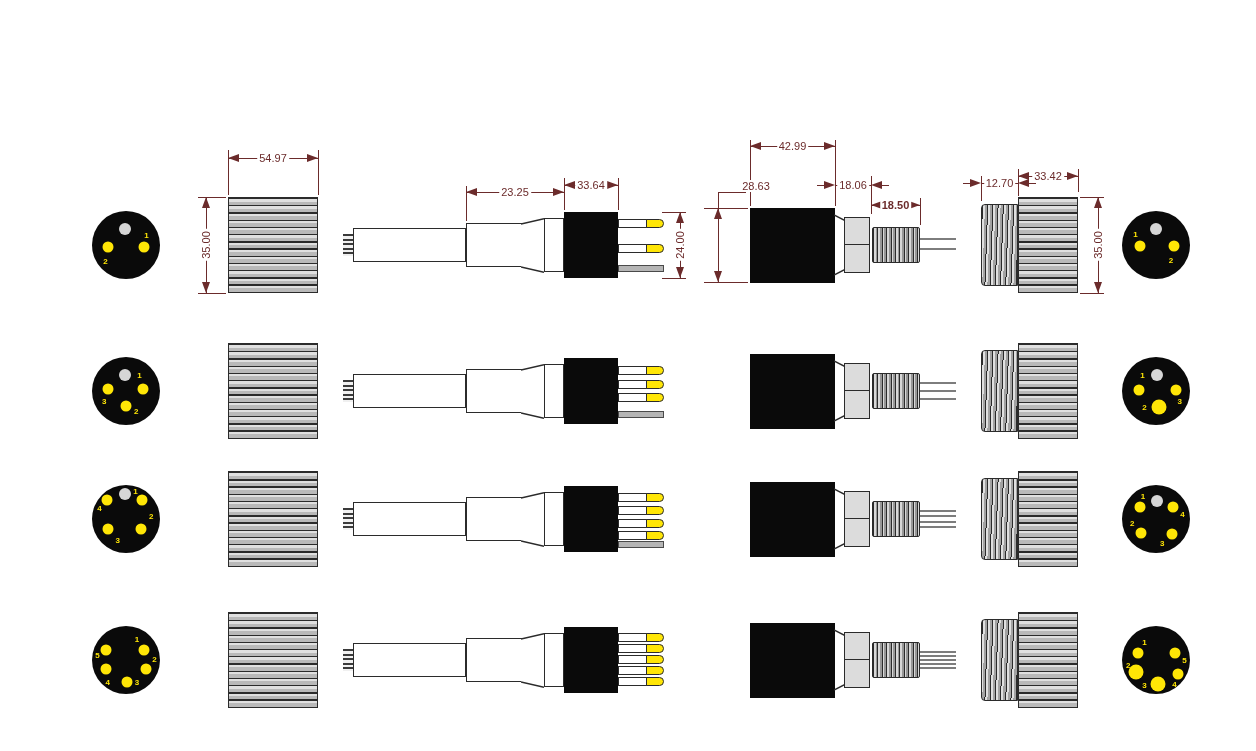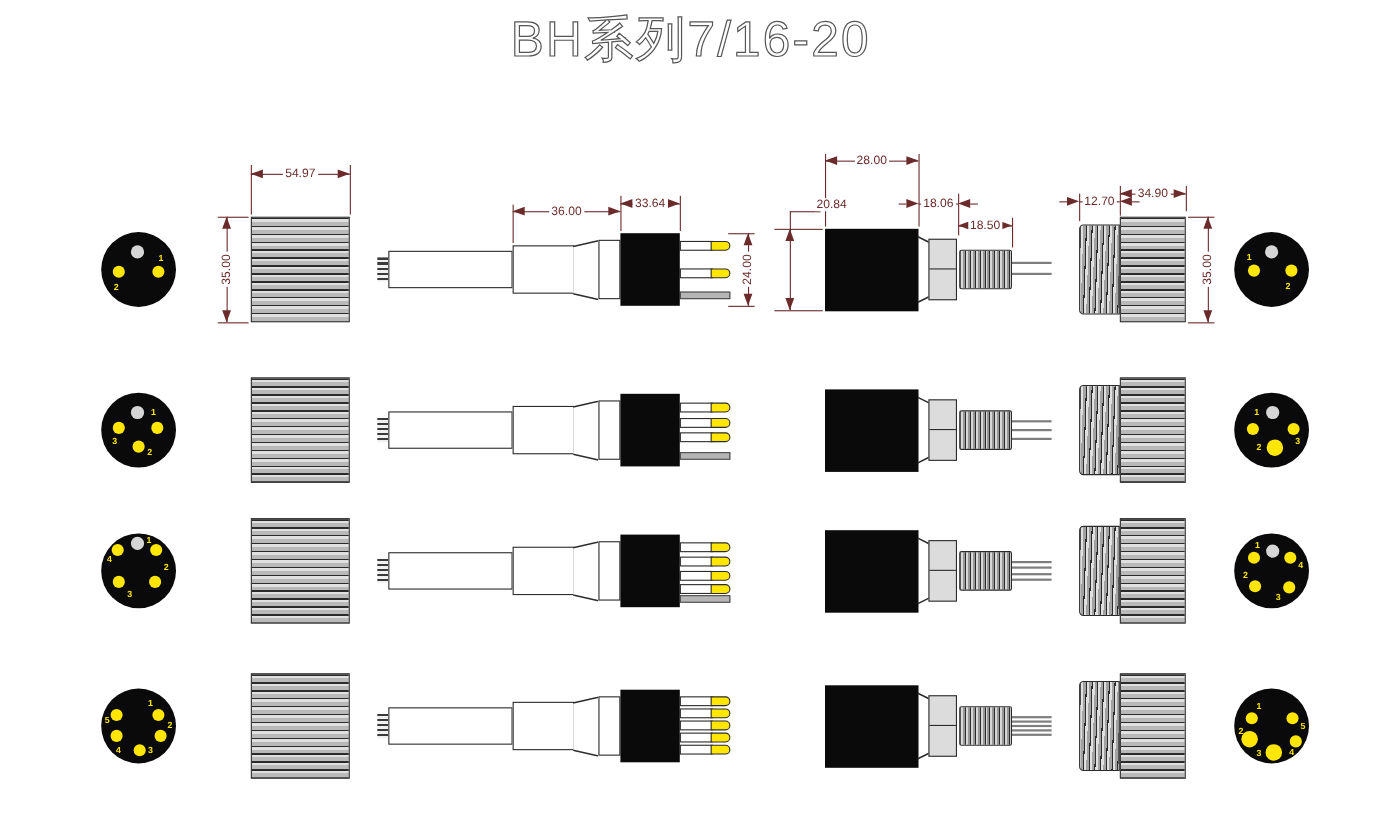--- a/index.html
+++ b/index.html
@@ -16,21 +16,20 @@
   .cthread{background:repeating-linear-gradient(92deg,#2b2b2b 0 1px,#e0e0e0 1px 3px,#a2a2a2 3px 5.2px);border:1px solid #2b2b2b;}
   .outline{border:1.4px solid #2b2b2b;background:#fff;}
   .comb{background:repeating-linear-gradient(180deg,#3a3a3a 0 2px,#f0f0f0 2px 4.6px);}
   .dim-label{position:absolute;background:#fff;padding:0 2px;font-size:11px;white-space:nowrap;z-index:6;}
   .pin-label{font-size:8px;font-weight:bold;z-index:3;}
 </style>
 </head>
 <body>
 
 <div class="stage">
-  <div class="title">BH系列7/16-20</div>
   <div id="diagram">
       <div class="face" style="position: absolute; box-sizing: border-box; left: 92px; top: 211px; width: 68px; height: 68px; border-radius: 50%; background: rgb(10, 10, 10); z-index: 2; overflow: hidden;">
         <div style="position: absolute; box-sizing: border-box; left: 48%; top: 27%; width: 12px; height: 12px; border-radius: 50%; background: rgb(214, 214, 214); transform: translate(-50%, -50%);"></div>
         <div style="position: absolute; box-sizing: border-box; left: 76%; top: 53%; width: 11px; height: 11px; border-radius: 50%; background: rgb(255, 230, 6); transform: translate(-50%, -50%);"></div>
         <div class="pin-label" style="position: absolute; box-sizing: border-box; left: 80%; top: 36%; transform: translate(-50%, -50%); color: rgb(255, 230, 6);">1</div>
         <div style="position: absolute; box-sizing: border-box; left: 24%; top: 53%; width: 11px; height: 11px; border-radius: 50%; background: rgb(255, 230, 6); transform: translate(-50%, -50%);"></div>
         <div class="pin-label" style="position: absolute; box-sizing: border-box; left: 20%; top: 74%; transform: translate(-50%, -50%); color: rgb(255, 230, 6);">2</div>
       </div>
       <div class="knurl" style="position: absolute; box-sizing: border-box; left: 228px; top: 197px; width: 90px; height: 96px; z-index: 1;"></div>
       <div class="comb" style="position: absolute; box-sizing: border-box; left: 343px; top: 234px; width: 10px; height: 22px;"></div>
@@ -245,71 +244,71 @@
       <div style="position: absolute; box-sizing: border-box; left: 198px; top: 196.5px; width: 28px; height: 1px; background: rgb(107, 43, 43); z-index: 5;"></div>
       <div style="position: absolute; box-sizing: border-box; left: 198px; top: 292.5px; width: 28px; height: 1px; background: rgb(107, 43, 43); z-index: 5;"></div>
       <div style="position: absolute; box-sizing: border-box; left: 205.5px; top: 197px; width: 1px; height: 96px; background: rgb(107, 43, 43); z-index: 5;"></div>
       <div style="position: absolute; box-sizing: border-box; width: 0px; height: 0px; z-index: 5; left: 202px; top: 197px; border-left: 4px solid transparent; border-right: 4px solid transparent; border-bottom: 11px solid rgb(107, 43, 43);"></div>
       <div style="position: absolute; box-sizing: border-box; width: 0px; height: 0px; z-index: 5; left: 202px; top: 282px; border-left: 4px solid transparent; border-right: 4px solid transparent; border-top: 11px solid rgb(107, 43, 43);"></div>
       <div class="dim-label" style="position: absolute; box-sizing: border-box; left: 206px; top: 245px; color: rgb(107, 43, 43); transform: translate(-50%, -50%) rotate(-90deg);">35.00</div>
       <div style="position: absolute; box-sizing: border-box; left: 465.5px; top: 186px; width: 1px; height: 35px; background: rgb(107, 43, 43); z-index: 5;"></div>
       <div style="position: absolute; box-sizing: border-box; left: 466px; top: 191.5px; width: 98px; height: 1px; background: rgb(107, 43, 43); z-index: 5;"></div>
       <div style="position: absolute; box-sizing: border-box; width: 0px; height: 0px; z-index: 5; left: 466px; top: 188px; border-top: 4px solid transparent; border-bottom: 4px solid transparent; border-right: 11px solid rgb(107, 43, 43);"></div>
       <div style="position: absolute; box-sizing: border-box; width: 0px; height: 0px; z-index: 5; left: 553px; top: 188px; border-top: 4px solid transparent; border-bottom: 4px solid transparent; border-left: 11px solid rgb(107, 43, 43);"></div>
-      <div class="dim-label" style="position: absolute; box-sizing: border-box; left: 515px; top: 192px; color: rgb(107, 43, 43); transform: translate(-50%, -50%);">36.00</div>
+      <div class="dim-label" style="position: absolute; box-sizing: border-box; left: 515px; top: 192px; color: rgb(107, 43, 43); transform: translate(-50%, -50%);">23.25</div>
       <div style="position: absolute; box-sizing: border-box; left: 563.5px; top: 178px; width: 1px; height: 32px; background: rgb(107, 43, 43); z-index: 5;"></div>
       <div style="position: absolute; box-sizing: border-box; left: 617.5px; top: 178px; width: 1px; height: 32px; background: rgb(107, 43, 43); z-index: 5;"></div>
       <div style="position: absolute; box-sizing: border-box; left: 564px; top: 184.5px; width: 54px; height: 1px; background: rgb(107, 43, 43); z-index: 5;"></div>
       <div style="position: absolute; box-sizing: border-box; width: 0px; height: 0px; z-index: 5; left: 564px; top: 181px; border-top: 4px solid transparent; border-bottom: 4px solid transparent; border-right: 11px solid rgb(107, 43, 43);"></div>
       <div style="position: absolute; box-sizing: border-box; width: 0px; height: 0px; z-index: 5; left: 607px; top: 181px; border-top: 4px solid transparent; border-bottom: 4px solid transparent; border-left: 11px solid rgb(107, 43, 43);"></div>
       <div class="dim-label" style="position: absolute; box-sizing: border-box; left: 591px; top: 185px; color: rgb(107, 43, 43); transform: translate(-50%, -50%);">33.64</div>
       <div style="position: absolute; box-sizing: border-box; left: 662px; top: 211.5px; width: 24px; height: 1px; background: rgb(107, 43, 43); z-index: 5;"></div>
       <div style="position: absolute; box-sizing: border-box; left: 662px; top: 277.5px; width: 24px; height: 1px; background: rgb(107, 43, 43); z-index: 5;"></div>
       <div style="position: absolute; box-sizing: border-box; left: 679.5px; top: 212px; width: 1px; height: 66px; background: rgb(107, 43, 43); z-index: 5;"></div>
       <div style="position: absolute; box-sizing: border-box; width: 0px; height: 0px; z-index: 5; left: 676px; top: 212px; border-left: 4px solid transparent; border-right: 4px solid transparent; border-bottom: 11px solid rgb(107, 43, 43);"></div>
       <div style="position: absolute; box-sizing: border-box; width: 0px; height: 0px; z-index: 5; left: 676px; top: 267px; border-left: 4px solid transparent; border-right: 4px solid transparent; border-top: 11px solid rgb(107, 43, 43);"></div>
       <div class="dim-label" style="position: absolute; box-sizing: border-box; left: 680px; top: 245px; color: rgb(107, 43, 43); transform: translate(-50%, -50%) rotate(-90deg);">24.00</div>
       <div style="position: absolute; box-sizing: border-box; left: 749.5px; top: 140px; width: 1px; height: 66px; background: rgb(107, 43, 43); z-index: 5;"></div>
       <div style="position: absolute; box-sizing: border-box; left: 834.5px; top: 140px; width: 1px; height: 66px; background: rgb(107, 43, 43); z-index: 5;"></div>
       <div style="position: absolute; box-sizing: border-box; left: 750px; top: 145.5px; width: 85px; height: 1px; background: rgb(107, 43, 43); z-index: 5;"></div>
       <div style="position: absolute; box-sizing: border-box; width: 0px; height: 0px; z-index: 5; left: 750px; top: 142px; border-top: 4px solid transparent; border-bottom: 4px solid transparent; border-right: 11px solid rgb(107, 43, 43);"></div>
       <div style="position: absolute; box-sizing: border-box; width: 0px; height: 0px; z-index: 5; left: 824px; top: 142px; border-top: 4px solid transparent; border-bottom: 4px solid transparent; border-left: 11px solid rgb(107, 43, 43);"></div>
-      <div class="dim-label" style="position: absolute; box-sizing: border-box; left: 792.5px; top: 146px; color: rgb(107, 43, 43); transform: translate(-50%, -50%);">28.00</div>
+      <div class="dim-label" style="position: absolute; box-sizing: border-box; left: 792.5px; top: 146px; color: rgb(107, 43, 43); transform: translate(-50%, -50%);">42.99</div>
       <div style="position: absolute; box-sizing: border-box; left: 704px; top: 207.5px; width: 44px; height: 1px; background: rgb(107, 43, 43); z-index: 5;"></div>
       <div style="position: absolute; box-sizing: border-box; left: 704px; top: 281.5px; width: 44px; height: 1px; background: rgb(107, 43, 43); z-index: 5;"></div>
       <div style="position: absolute; box-sizing: border-box; left: 717.5px; top: 192px; width: 1px; height: 90px; background: rgb(107, 43, 43); z-index: 5;"></div>
       <div style="position: absolute; box-sizing: border-box; width: 0px; height: 0px; z-index: 5; left: 714px; top: 208px; border-left: 4px solid transparent; border-right: 4px solid transparent; border-bottom: 11px solid rgb(107, 43, 43);"></div>
       <div style="position: absolute; box-sizing: border-box; width: 0px; height: 0px; z-index: 5; left: 714px; top: 271px; border-left: 4px solid transparent; border-right: 4px solid transparent; border-top: 11px solid rgb(107, 43, 43);"></div>
       <div style="position: absolute; box-sizing: border-box; left: 718px; top: 191.5px; width: 28px; height: 1px; background: rgb(107, 43, 43); z-index: 5;"></div>
-      <div class="dim-label" style="position: absolute; box-sizing: border-box; left: 756px; top: 186px; color: rgb(107, 43, 43); transform: translate(-50%, -50%);">20.84</div>
+      <div class="dim-label" style="position: absolute; box-sizing: border-box; left: 756px; top: 186px; color: rgb(107, 43, 43); transform: translate(-50%, -50%);">28.63</div>
       <div style="position: absolute; box-sizing: border-box; left: 870.5px; top: 176px; width: 1px; height: 38px; background: rgb(107, 43, 43); z-index: 5;"></div>
       <div style="position: absolute; box-sizing: border-box; left: 835px; top: 184.5px; width: 36px; height: 1px; background: rgb(107, 43, 43); z-index: 5;"></div>
       <div style="position: absolute; box-sizing: border-box; width: 0px; height: 0px; z-index: 5; left: 824px; top: 181px; border-top: 4px solid transparent; border-bottom: 4px solid transparent; border-left: 11px solid rgb(107, 43, 43);"></div>
       <div style="position: absolute; box-sizing: border-box; width: 0px; height: 0px; z-index: 5; left: 871px; top: 181px; border-top: 4px solid transparent; border-bottom: 4px solid transparent; border-right: 11px solid rgb(107, 43, 43);"></div>
       <div style="position: absolute; box-sizing: border-box; left: 817px; top: 184.5px; width: 7px; height: 1px; background: rgb(107, 43, 43); z-index: 5;"></div>
       <div style="position: absolute; box-sizing: border-box; left: 882px; top: 184.5px; width: 7px; height: 1px; background: rgb(107, 43, 43); z-index: 5;"></div>
       <div class="dim-label" style="position: absolute; box-sizing: border-box; left: 853px; top: 185px; color: rgb(107, 43, 43); transform: translate(-50%, -50%);">18.06</div>
       <div style="position: absolute; box-sizing: border-box; left: 919.5px; top: 198px; width: 1px; height: 27px; background: rgb(107, 43, 43); z-index: 5;"></div>
       <div style="position: absolute; box-sizing: border-box; left: 871px; top: 204.5px; width: 49px; height: 1px; background: rgb(107, 43, 43); z-index: 5;"></div>
       <div style="position: absolute; box-sizing: border-box; width: 0px; height: 0px; z-index: 5; left: 871px; top: 201px; border-top: 4px solid transparent; border-bottom: 4px solid transparent; border-right: 11px solid rgb(107, 43, 43);"></div>
       <div style="position: absolute; box-sizing: border-box; width: 0px; height: 0px; z-index: 5; left: 909px; top: 201px; border-top: 4px solid transparent; border-bottom: 4px solid transparent; border-left: 11px solid rgb(107, 43, 43);"></div>
-      <div class="dim-label" style="position: absolute; box-sizing: border-box; left: 895.5px; top: 205px; color: rgb(107, 43, 43); transform: translate(-50%, -50%);">18.50</div>
+      <div class="dim-label" style="position: absolute; box-sizing: border-box; left: 895.5px; top: 205px; color: rgb(107, 43, 43); transform: translate(-50%, -50%); font-weight: bold;">18.50</div>
       <div style="position: absolute; box-sizing: border-box; left: 980.5px; top: 176px; width: 1px; height: 25px; background: rgb(107, 43, 43); z-index: 5;"></div>
       <div style="position: absolute; box-sizing: border-box; left: 981px; top: 182.5px; width: 37px; height: 1px; background: rgb(107, 43, 43); z-index: 5;"></div>
       <div style="position: absolute; box-sizing: border-box; width: 0px; height: 0px; z-index: 5; left: 970px; top: 179px; border-top: 4px solid transparent; border-bottom: 4px solid transparent; border-left: 11px solid rgb(107, 43, 43);"></div>
       <div style="position: absolute; box-sizing: border-box; width: 0px; height: 0px; z-index: 5; left: 1018px; top: 179px; border-top: 4px solid transparent; border-bottom: 4px solid transparent; border-right: 11px solid rgb(107, 43, 43);"></div>
       <div style="position: absolute; box-sizing: border-box; left: 963px; top: 182.5px; width: 7px; height: 1px; background: rgb(107, 43, 43); z-index: 5;"></div>
       <div style="position: absolute; box-sizing: border-box; left: 1029px; top: 182.5px; width: 7px; height: 1px; background: rgb(107, 43, 43); z-index: 5;"></div>
       <div class="dim-label" style="position: absolute; box-sizing: border-box; left: 999.5px; top: 183px; color: rgb(107, 43, 43); transform: translate(-50%, -50%);">12.70</div>
       <div style="position: absolute; box-sizing: border-box; left: 1017.5px; top: 169px; width: 1px; height: 27px; background: rgb(107, 43, 43); z-index: 5;"></div>
       <div style="position: absolute; box-sizing: border-box; left: 1077.5px; top: 169px; width: 1px; height: 23px; background: rgb(107, 43, 43); z-index: 5;"></div>
       <div style="position: absolute; box-sizing: border-box; left: 1018px; top: 175.5px; width: 60px; height: 1px; background: rgb(107, 43, 43); z-index: 5;"></div>
       <div style="position: absolute; box-sizing: border-box; width: 0px; height: 0px; z-index: 5; left: 1018px; top: 172px; border-top: 4px solid transparent; border-bottom: 4px solid transparent; border-right: 11px solid rgb(107, 43, 43);"></div>
       <div style="position: absolute; box-sizing: border-box; width: 0px; height: 0px; z-index: 5; left: 1067px; top: 172px; border-top: 4px solid transparent; border-bottom: 4px solid transparent; border-left: 11px solid rgb(107, 43, 43);"></div>
-      <div class="dim-label" style="position: absolute; box-sizing: border-box; left: 1048px; top: 176px; color: rgb(107, 43, 43); transform: translate(-50%, -50%);">34.90</div>
+      <div class="dim-label" style="position: absolute; box-sizing: border-box; left: 1048px; top: 176px; color: rgb(107, 43, 43); transform: translate(-50%, -50%);">33.42</div>
       <div style="position: absolute; box-sizing: border-box; left: 1080px; top: 196.5px; width: 24px; height: 1px; background: rgb(107, 43, 43); z-index: 5;"></div>
       <div style="position: absolute; box-sizing: border-box; left: 1080px; top: 292.5px; width: 24px; height: 1px; background: rgb(107, 43, 43); z-index: 5;"></div>
       <div style="position: absolute; box-sizing: border-box; left: 1097.5px; top: 197px; width: 1px; height: 96px; background: rgb(107, 43, 43); z-index: 5;"></div>
       <div style="position: absolute; box-sizing: border-box; width: 0px; height: 0px; z-index: 5; left: 1094px; top: 197px; border-left: 4px solid transparent; border-right: 4px solid transparent; border-bottom: 11px solid rgb(107, 43, 43);"></div>
       <div style="position: absolute; box-sizing: border-box; width: 0px; height: 0px; z-index: 5; left: 1094px; top: 282px; border-left: 4px solid transparent; border-right: 4px solid transparent; border-top: 11px solid rgb(107, 43, 43);"></div>
       <div class="dim-label" style="position: absolute; box-sizing: border-box; left: 1098px; top: 245px; color: rgb(107, 43, 43); transform: translate(-50%, -50%) rotate(-90deg);">35.00</div>
     </div>
 </div>
 
 </body></html>

